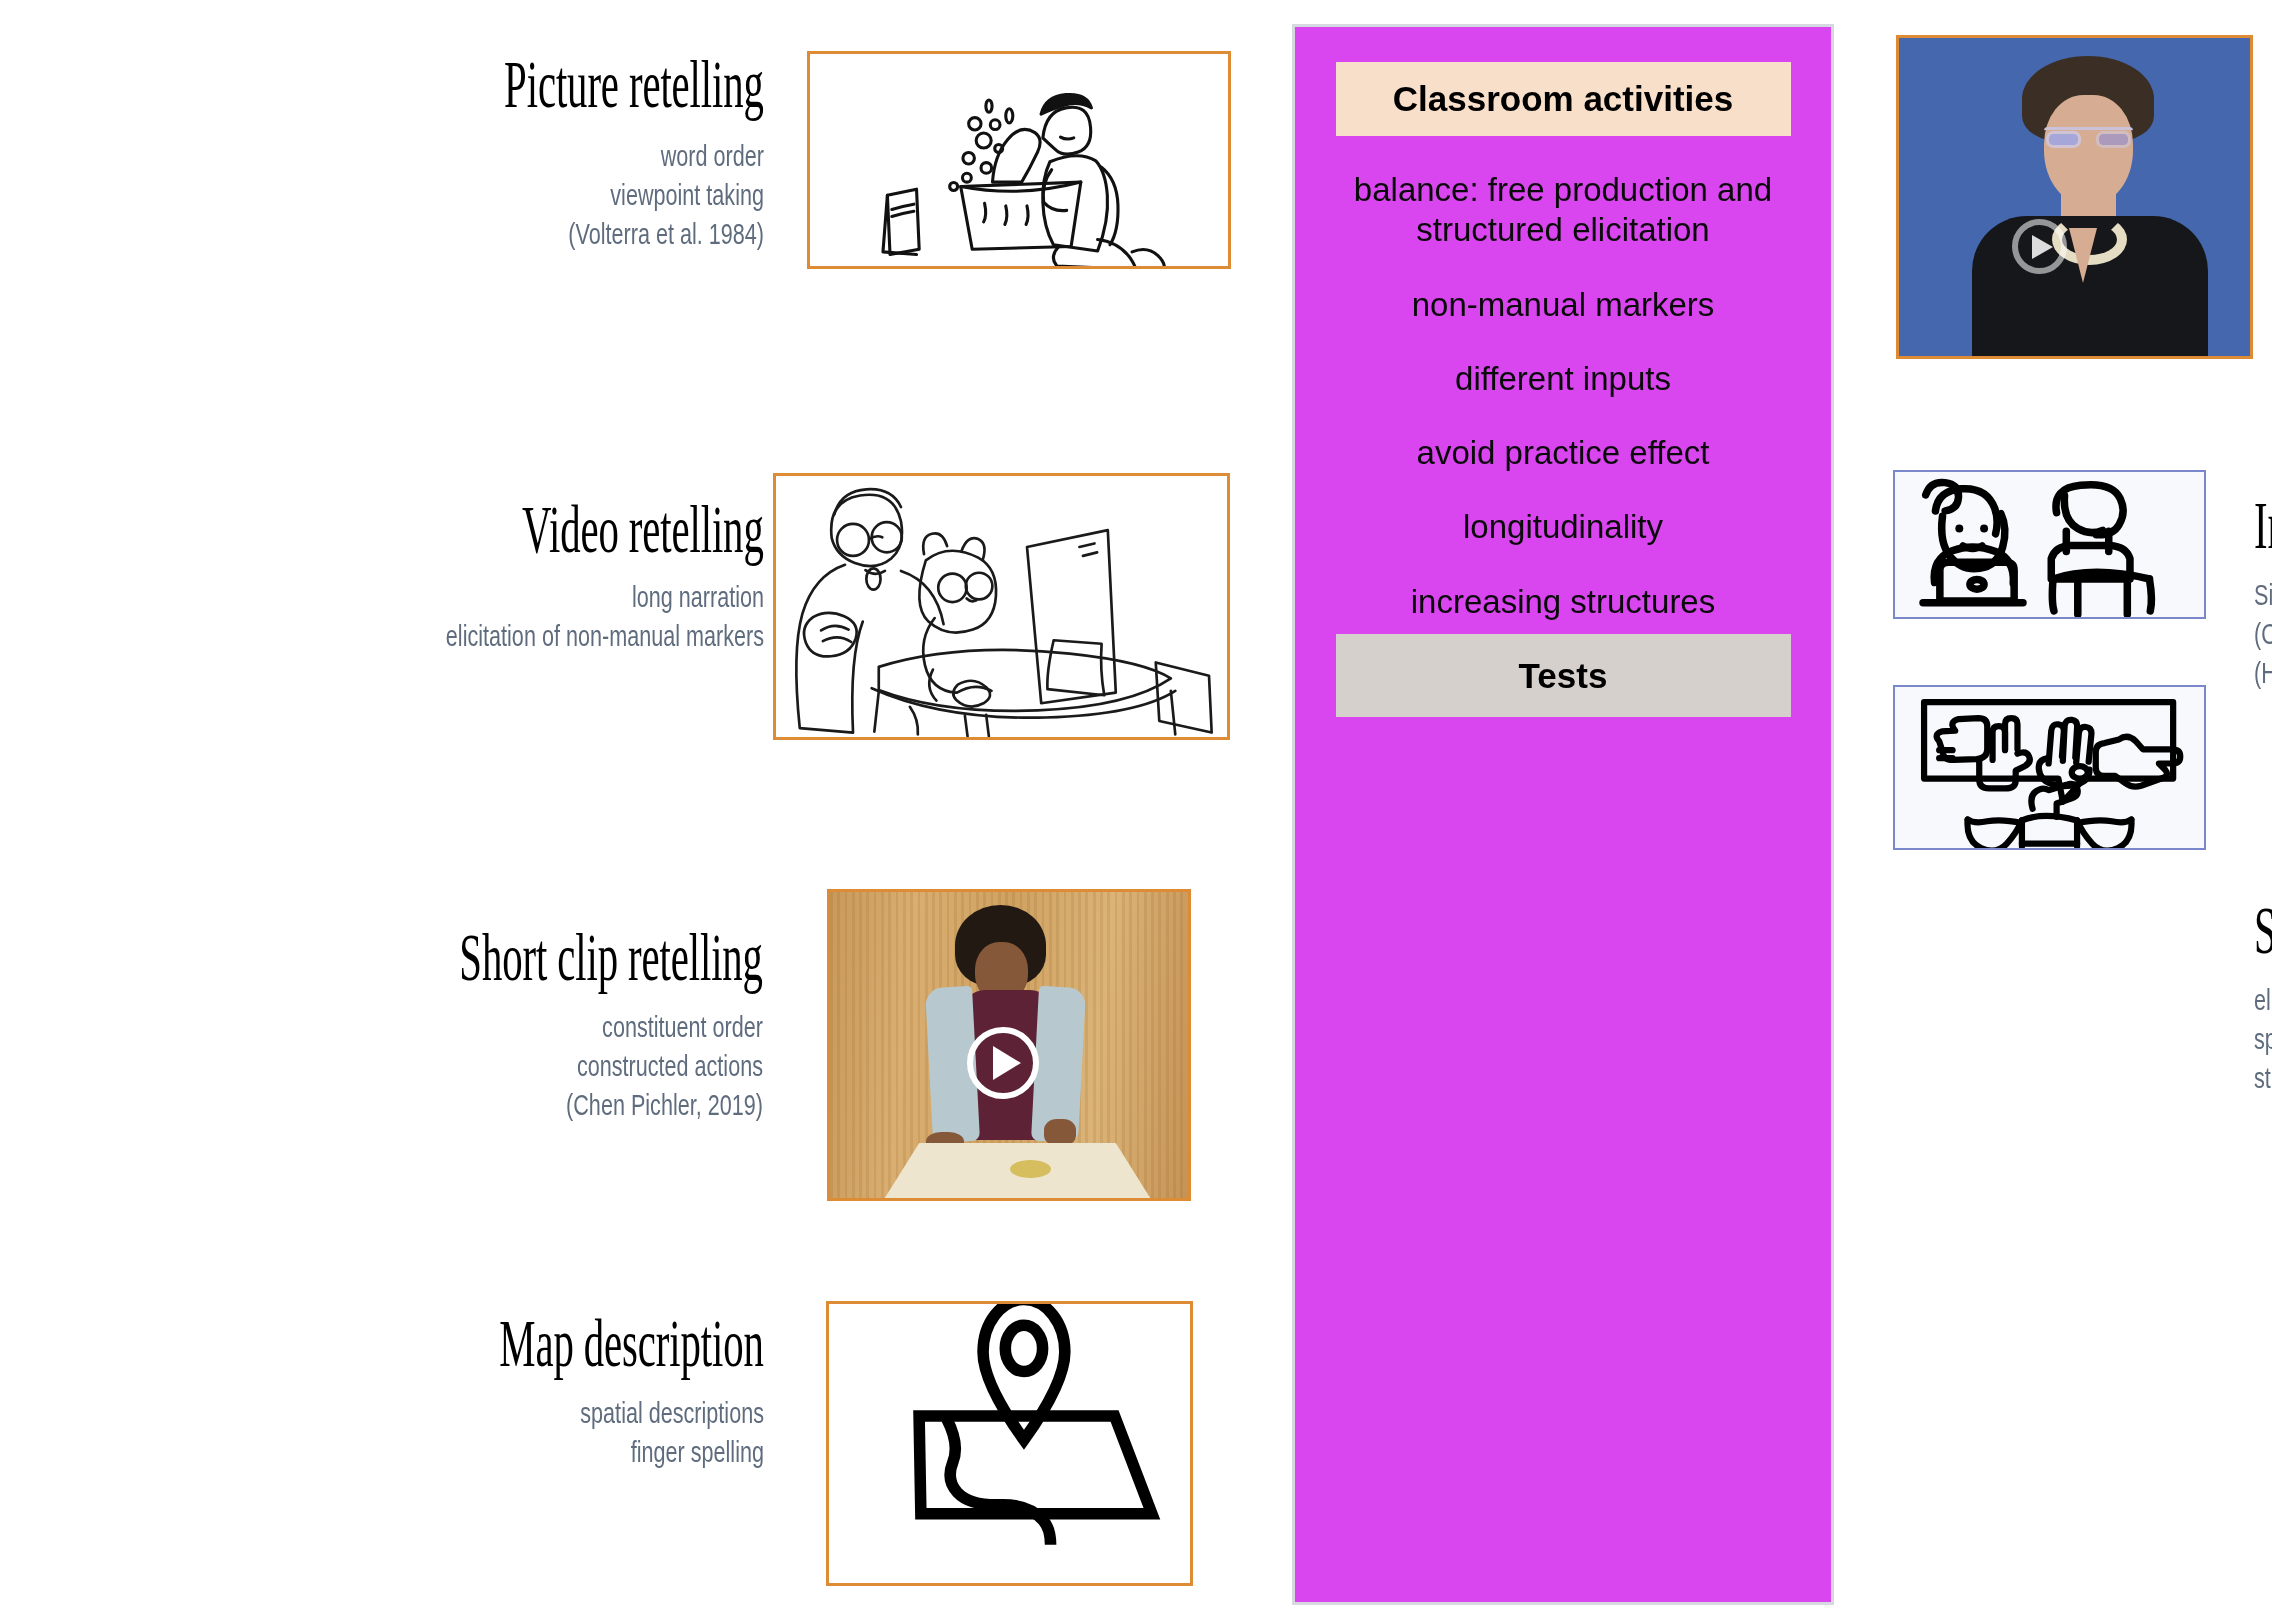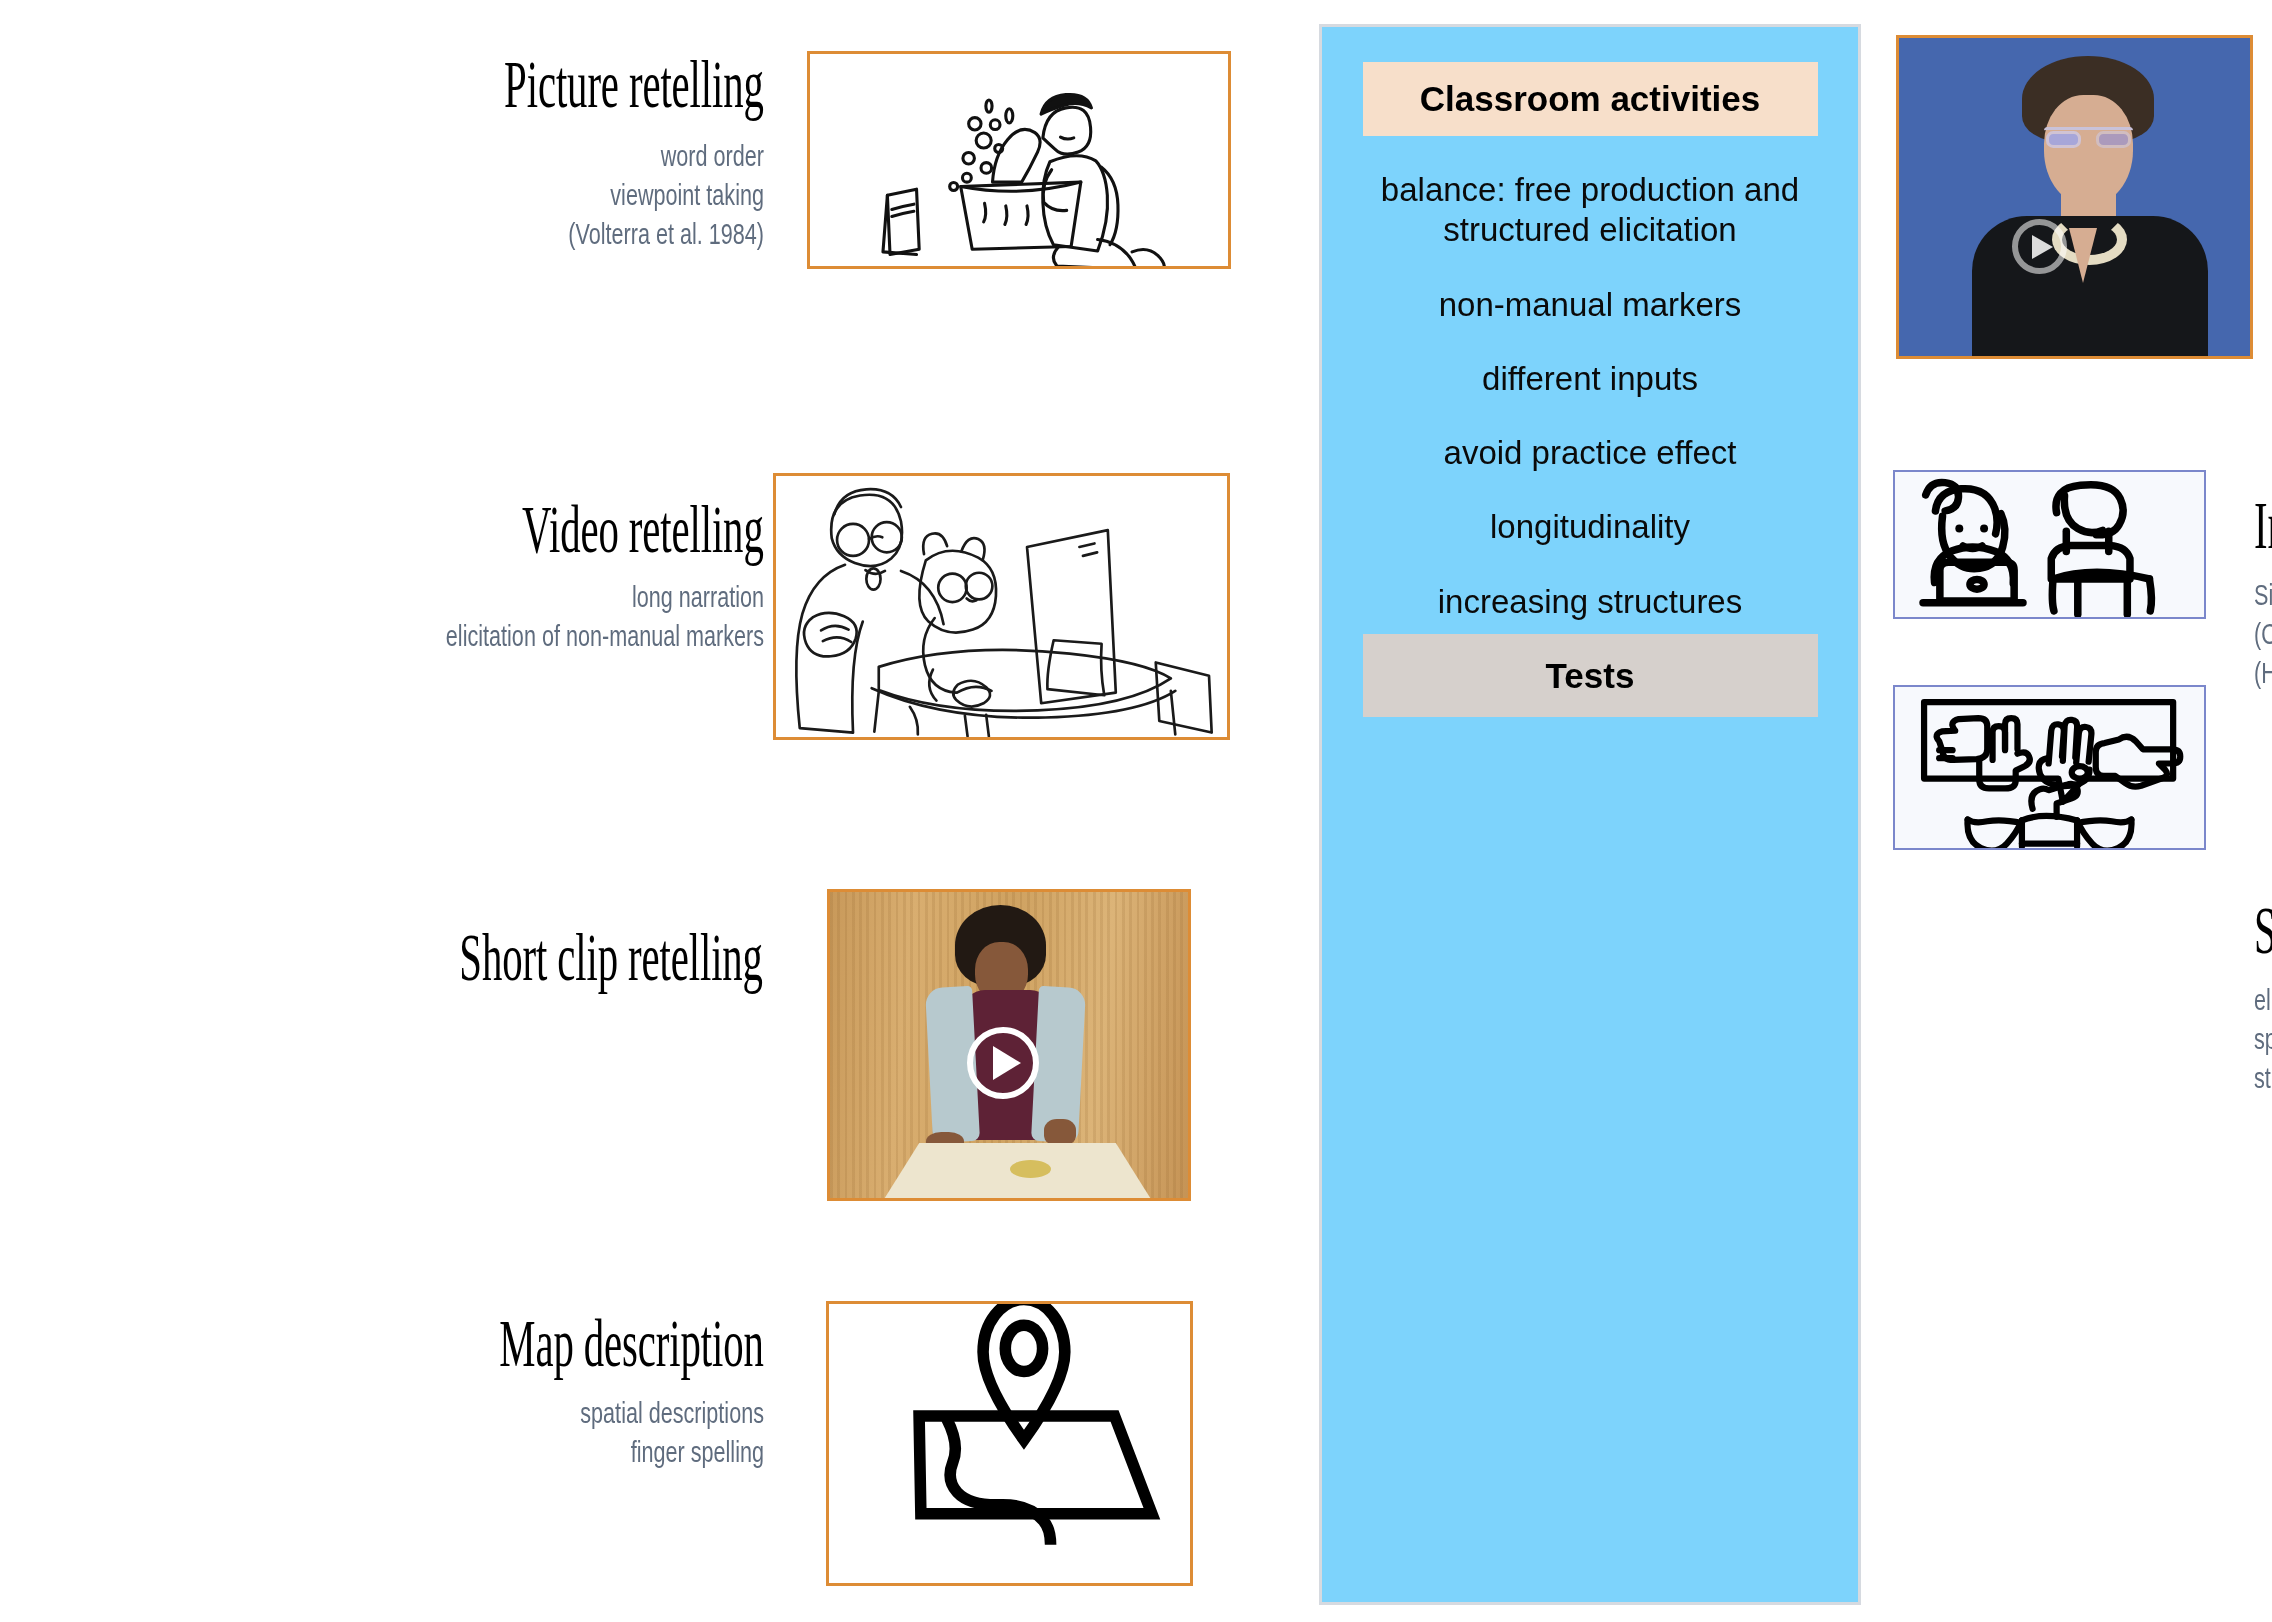--- a/index.html
+++ b/index.html
@@ -35,23 +35,23 @@
   
   .frame { position: absolute; background: #ffffff; overflow: hidden; }
   .frame-orange { border: 3.2px solid #DD8C35; }
   .frame-blue { border: 2.7px solid #7B87CB; background: #F7F9FD; }
 
   
   #center-panel {
     position: absolute;
     left: 1292px; top: 24px;
     width: 542px; height: 1581px;
-    background: #7dd3fc;
+    background: #d946ef;
     border: 3.6px solid #D6DAE0;
-    display: flex; flex-direction: column; align-items: center; margin-left: 27px;
+    display: flex; flex-direction: column; align-items: center;
   }
   .center-head, .center-foot {
     width: 455px; text-align: center;
     font-weight: 700; color: #000;
     font-size: 35px; line-height: 1.18;
     padding: 16.4px 4.5px;
   }
   .center-head { background: #F7DFCA; margin-top: 35px; }
   .center-foot { background: #D6D0CC; margin-top: 11.8px; padding: 21px 4.5px; }
   .center-item {
@@ -202,20 +202,25 @@
       <path d="M296 520 q20 28 18 62"></path>
 
       <path d="M404 470 q36 -20 64 6 q20 20 -6 36 q-34 18 -62 -8 q-14 -16 4 -34 z"></path>
     </g>
   </svg>
 </div>
 
 <div class="left-block" data-name="left-item-short-clip-retelling" style="left:27px; top:923px; width:736px;">
   <div class="title-wrap" data-name="short-clip-retelling-title-wrap">
     <span class="serif-title" data-name="page-title-short-clip-retelling">Short clip retelling</span>
+  </div>
+  <div style="margin-top:15.5px;">
+    <span class="sub" data-name="short-clip-retelling-subtitle-line-1">constituent order</span>
+    <span class="sub" data-name="short-clip-retelling-subtitle-line-2">constructed actions</span>
+    <span class="sub" data-name="short-clip-retelling-subtitle-line-3">(Chen Pichler, 2019)</span>
   </div>
 </div>
 
 <div class="frame frame-orange" data-name="short-clip-retelling-video-frame" style="left:827px; top:889px; width:364px; height:312px;">
   <div class="wood" data-name="video-background-wood"></div>
   <div class="hair" data-name="video-subject-hair" style="left:125px; top:12.7px; width:91px; height:81px; border-radius:52% 52% 40% 40%;"></div>
   <div class="skin" data-name="video-subject-face" style="left:145px; top:50px; width:53px; height:60px; border-radius:46%;"></div>
   <div class="dress" data-name="video-subject-dress" style="left:132px; top:98px; width:91px; height:150px; border-radius:23px 23px 5.5px 5.5px;"></div>
   <div class="jacket" data-name="video-subject-jacket-left" style="left:99px; top:95px; width:47px; height:155px; border-radius:17.3px 4.5px 8.2px 11.8px; transform:rotate(-3deg);"></div>
   <div class="jacket" data-name="video-subject-jacket-right" style="left:205px; top:95px; width:47px; height:155px; border-radius:4.5px 17.3px 11.8px 8.2px; transform:rotate(3deg);"></div>

